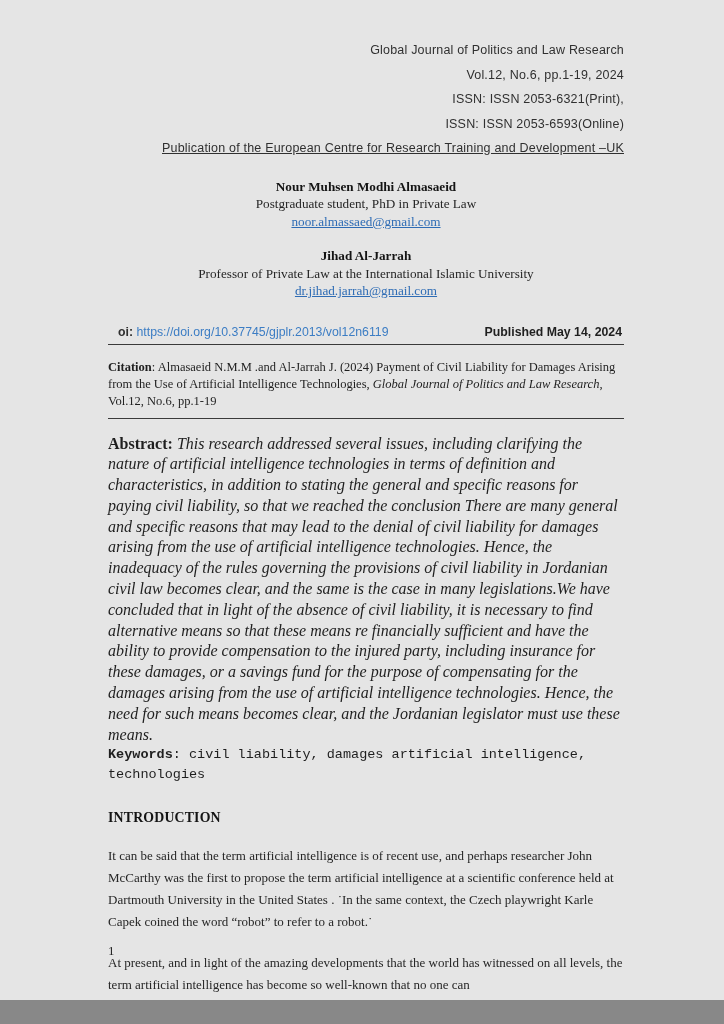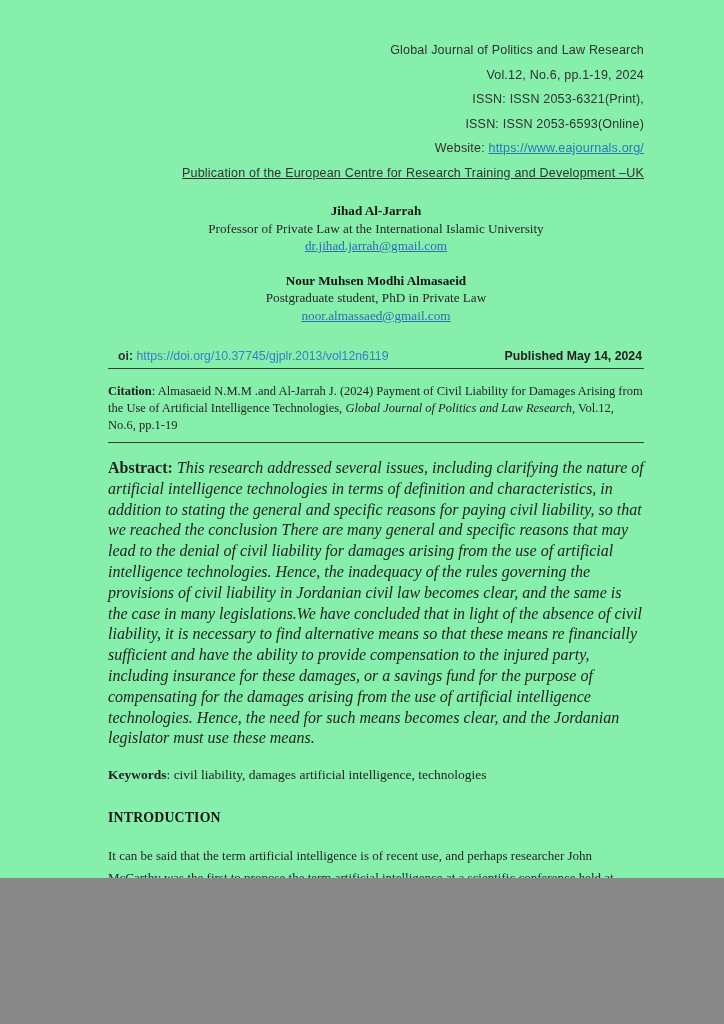--- a/index.html
+++ b/index.html
@@ -1,23 +1,23 @@
 <!DOCTYPE html>
 <html><head>
 <meta charset="utf-8">
 <style>
   * { margin: 0; padding: 0; box-sizing: border-box; }
   html, body { background: #888; }
   .page {
     width: 724px;
-    height: 878px;
-    background: #86efac;
+    height: 1000px;
+    background: #e5e5e5;
     margin: 0 auto;
     position: relative;
-    padding: 38px 80px 0 108px;
+    padding: 38px 100px 0 108px;
     color: #262626;
     overflow: hidden;
   }
   
   .jheader {
     font-family: "Liberation Sans", "DejaVu Sans", sans-serif;
     font-size: 12.5px;
     line-height: 24.5px;
     text-align: right;
     color: #303030;
@@ -76,25 +76,24 @@
   .abstract {
     font-family: "Liberation Serif", "DejaVu Serif", serif;
     font-size: 16px;
     line-height: 20.8px;
     margin-top: 15px;
     color: #1f1f1f;
   }
   .abstract .alabel { font-weight: bold; font-style: normal; }
   .abstract .atext { font-style: italic; }
   .keywords {
-    font-family: Liberation Serif, serif;
+    font-family: Liberation Mono, monospace;
     font-size: 13.5px;
     line-height: 20px;
     color: #1f1f1f;
-    margin-top: 16px;
   }
   .keywords .klabel { font-weight: bold; }
   
   .section-heading {
     font-family: "Liberation Serif", "DejaVu Serif", serif;
     font-size: 13.8px;
     font-weight: bold;
     margin-top: 25px;
     color: #141414;
     letter-spacing: 0.2px;
@@ -118,35 +117,34 @@
 </head>
 <body>
 
 <div class="page">
 
   <div class="jheader">
     <div>Global Journal of Politics and Law Research</div>
     <div>Vol.12, No.6, pp.1-19, 2024</div>
     <div>ISSN: ISSN 2053-6321(Print),</div>
     <div>ISSN: ISSN 2053-6593(Online)</div>
-    <div><span>Website: </span><a>https://www.eajournals.org/</a></div>
     <div class="pubrow">Publication of the European Centre for Research Training and Development –UK</div>
   </div>
 
 
   <div class="author-block">
+    <div class="name">Nour Muhsen Modhi Almasaeid</div>
+    <div>Postgraduate student, PhD in Private Law</div>
+    <div><a>noor.almassaed@gmail.com</a></div>
+  </div>
+
+  <div class="author-block">
     <div class="name">Jihad Al-Jarrah</div>
     <div>Professor of Private Law at the International Islamic University</div>
     <div><a>dr.jihad.jarrah@gmail.com</a></div>
-  </div>
-
-  <div class="author-block">
-    <div class="name">Nour Muhsen Modhi Almasaeid</div>
-    <div>Postgraduate student, PhD in Private Law</div>
-    <div><a>noor.almassaed@gmail.com</a></div>
   </div>
 
   <div class="doi-row">
     <span><span class="doi-label">oi: </span><a>https://doi.org/10.37745/gjplr.2013/vol12n6119</a></span>
     <span class="published">Published May 14, 2024</span>
   </div>
 
   <div class="citation">
     <span class="clabel">Citation</span><span>: Almasaeid N.M.M .and Al-Jarrah J. (2024) Payment of Civil Liability for Damages Arising from the Use of Artificial Intelligence Technologies, </span><span class="ital">Global Journal of Politics and Law Research</span><span>, Vol.12, No.6, pp.1-19</span>
   </div>

